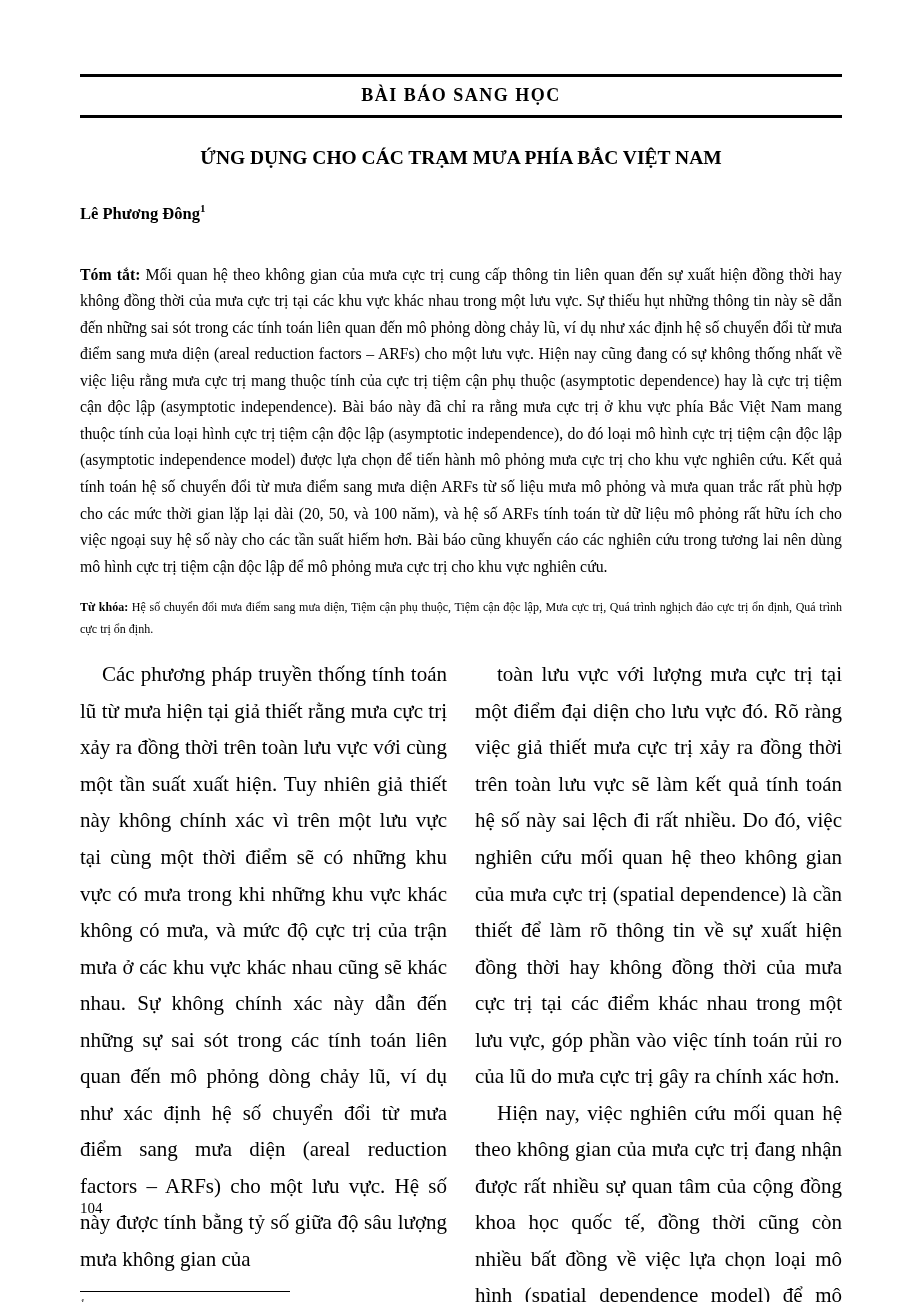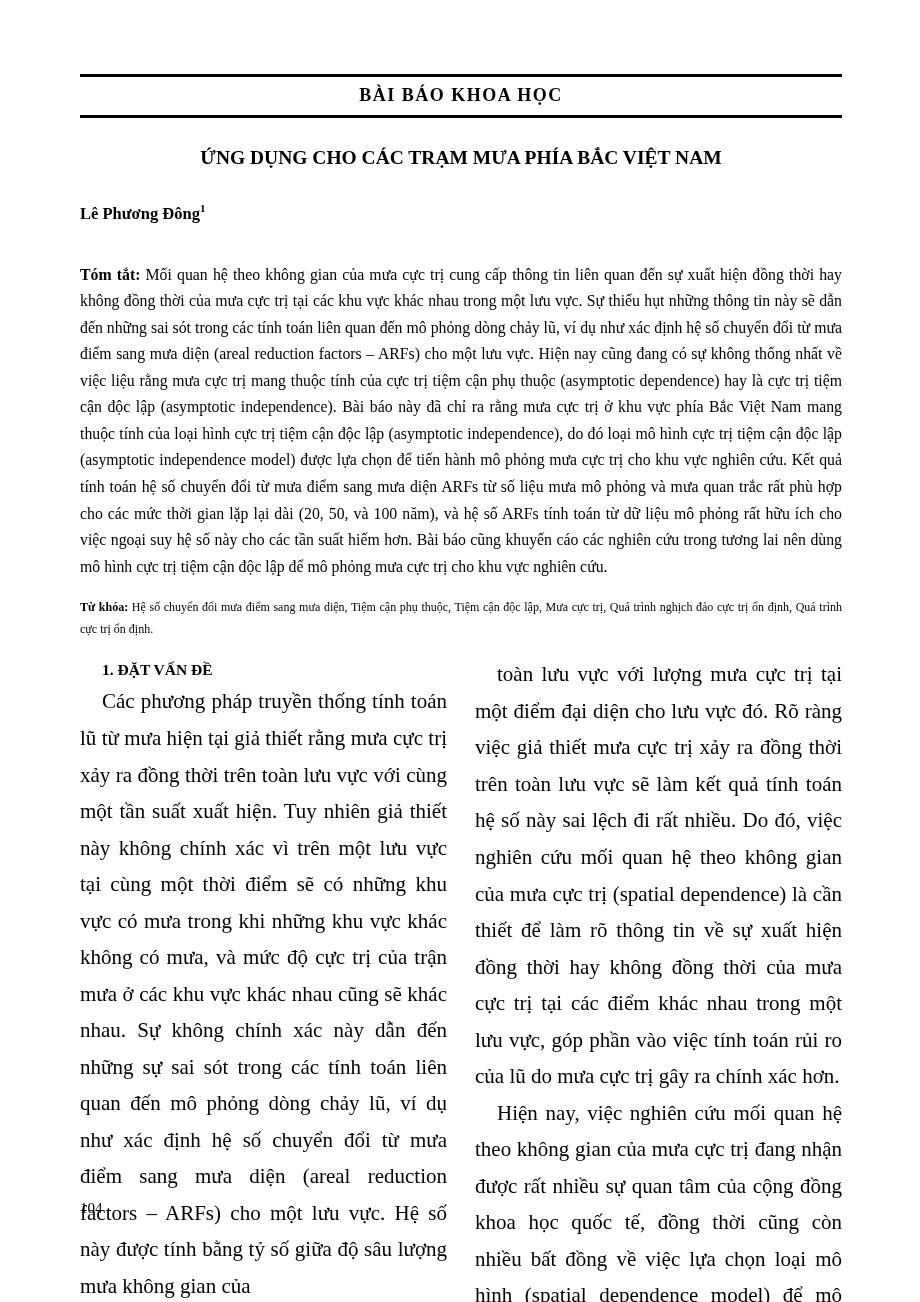--- a/index.html
+++ b/index.html
@@ -56,21 +56,21 @@
     font-family:"Liberation Sans", sans-serif; font-weight:bold;
     font-size:13.5px; letter-spacing:-0.2px;
   }
 </style>
 </head>
 <body>
 
 <div class="page">
 
   <div class="banner">
-    <span>BÀI BÁO KHOA HỌC</span>
+    <span>BÀI BÁO SANG HỌC</span>
   </div>
 
   <h1 class="title">
     <div>ỨNG DỤNG CHO CÁC TRẠM MƯA PHÍA BẮC VIỆT NAM</div>
   </h1>
 
   <div class="author">
     <span>Lê Phương Đông</span><sup>1</sup>
   </div>
 
@@ -80,21 +80,20 @@
   </p>
 
   <p class="keywords">
     <b>Từ khóa:</b>
     <span>Hệ số chuyển đổi mưa điểm sang mưa diện, Tiệm cận phụ thuộc, Tiệm cận độc lập, Mưa cực trị, Quá trình nghịch đảo cực trị ổn định, Quá trình cực trị ổn định.</span>
   </p>
 
   <div class="columns">
 
     <div class="col">
-      <div class="sec-heading">1. ĐẶT VẤN ĐỀ</div>
       <p class="body-para">Các phương pháp truyền thống tính toán lũ từ mưa hiện tại giả thiết rằng mưa cực trị xảy ra đồng thời trên toàn lưu vực với cùng một tần suất xuất hiện. Tuy nhiên giả thiết này không chính xác vì trên một lưu vực tại cùng một thời điểm sẽ có những khu vực có mưa trong khi những khu vực khác không có mưa, và mức độ cực trị của trận mưa ở các khu vực khác nhau cũng sẽ khác nhau. Sự không chính xác này dẫn đến những sự sai sót trong các tính toán liên quan đến mô phỏng dòng chảy lũ, ví dụ như xác định hệ số chuyển đổi từ mưa điểm sang mưa diện (areal reduction factors – ARFs) cho một lưu vực. Hệ số này được tính bằng tỷ số giữa độ sâu lượng mưa không gian của</p>
       <div class="footnote">
         <div class="footnote-rule"></div>
         <div class="footnote-text">
           <sup>1</sup>
           <span>Đại học Thủy lợi</span>
         </div>
       </div>
     </div>
 

